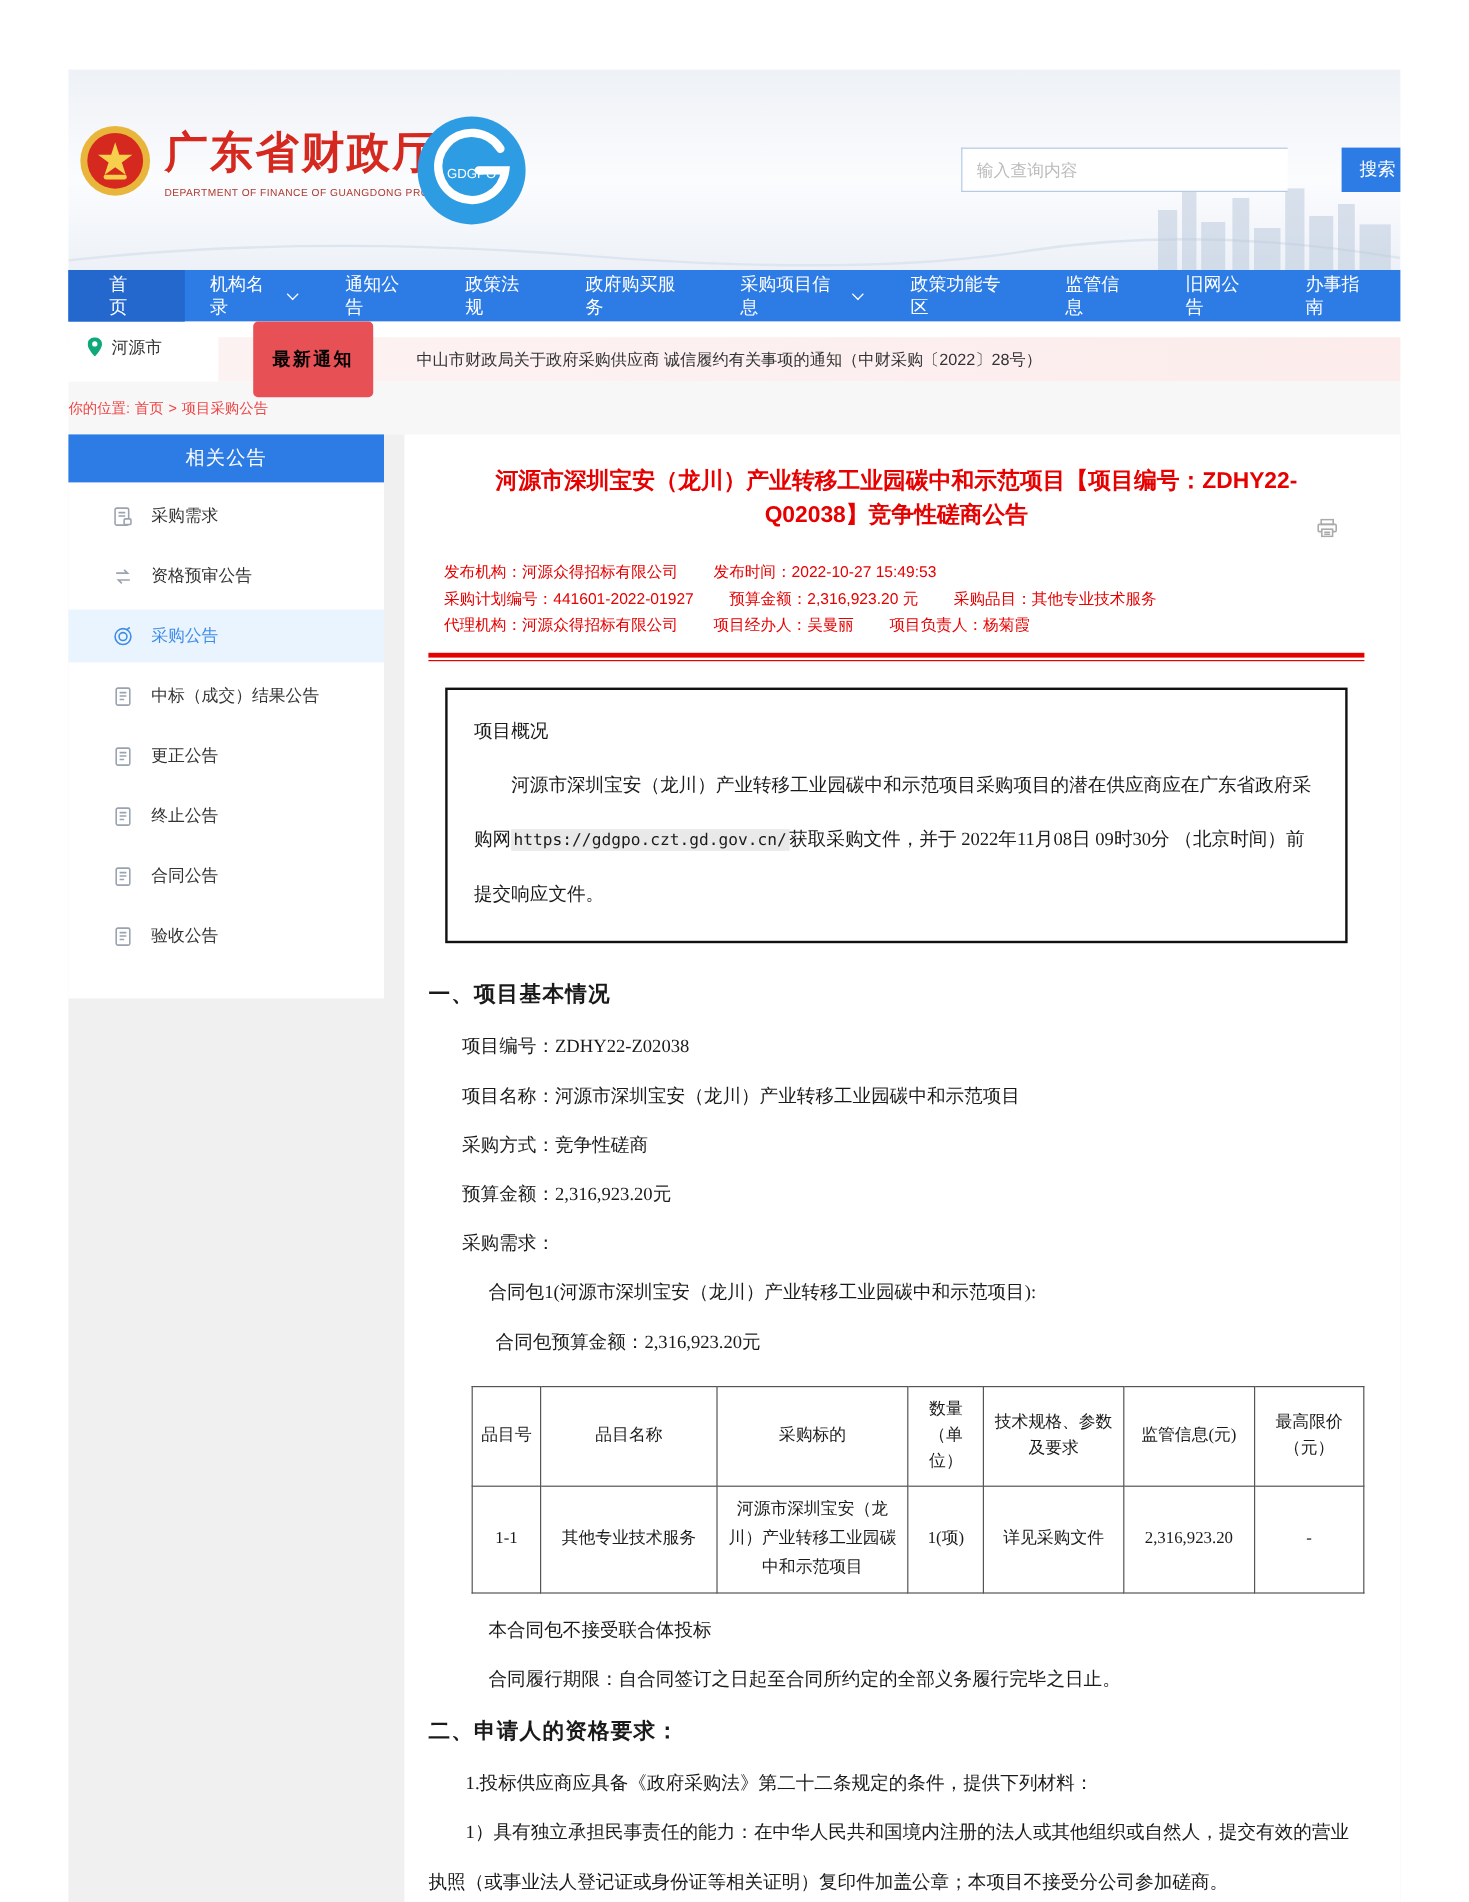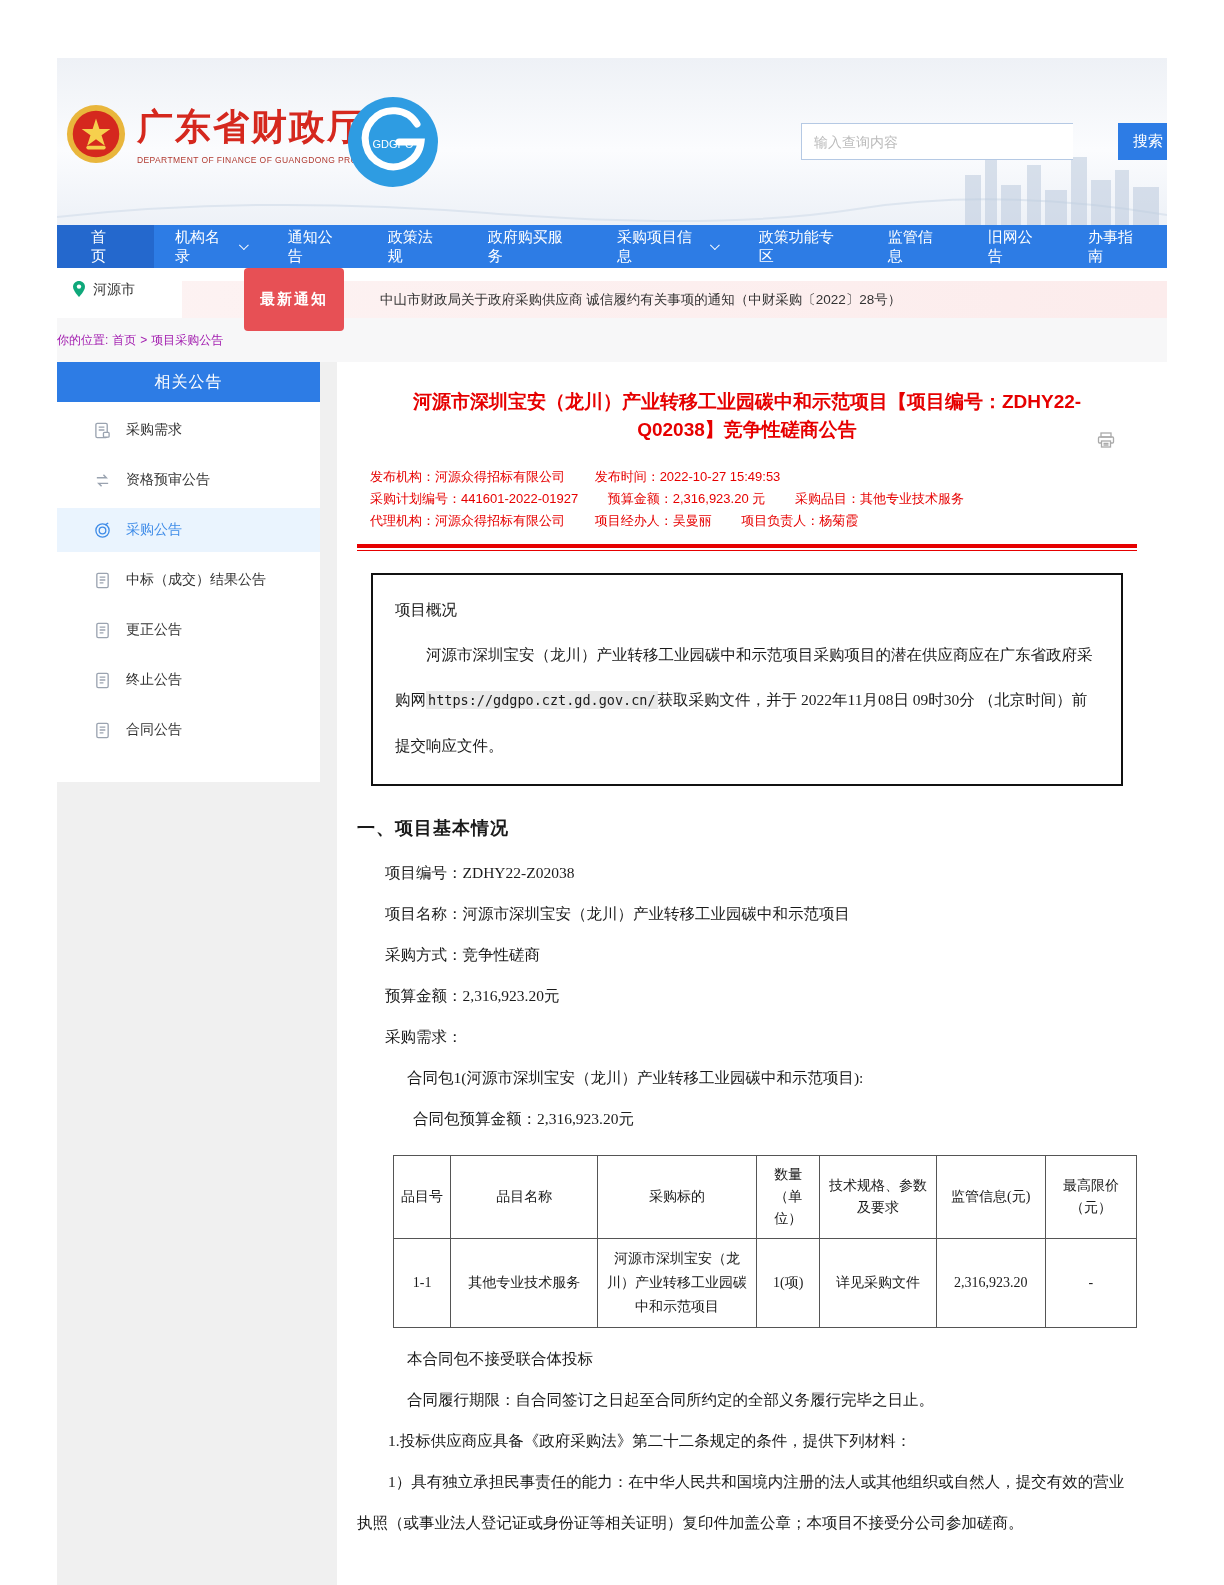--- a/index.html
+++ b/index.html
@@ -30,26 +30,26 @@
   .nav-item { display:flex; align-items:center; padding:0 21px; color:#fff; font-size:15px; cursor:pointer; }
   .nav-item.active { background:#2468cd; padding:0 34px; }
   .caret { width:7px; height:7px; border-right:1.5px solid #fff; border-bottom:1.5px solid #fff; transform:rotate(45deg) translateY(-2px); margin-left:6px; display:inline-block; }
 
   
   .notice-gap { height:13px; background:#fff; }
   .notice-bar { height:37px; background:linear-gradient(90deg,#fdf3f3,#fcecec); display:flex; align-items:center; }
   .city-box { background:#fff; height:37px; display:flex; padding:0 16px; width:125px; }
   .pin { width:12px; height:16px; margin-right:8px; }
   .city-label { font-size:14px; color:#333; }
-  .notice-badge { margin-left:62px; background:#e75055; color:#ffffff; font-size:15px; font-weight:bold; padding:22px 16px; border-radius:4px; letter-spacing:2px; position:relative; }
+  .notice-badge { margin-left:29px; background:#e75055; color:#000000; font-size:15px; font-weight:bold; padding:22px 16px; border-radius:4px; letter-spacing:2px; position:relative; }
   .notice-badge::after { content:""; position:absolute; right:-6px; top:6px; width:12px; height:18px; background:#f3babc; transform:skewX(-18deg); border-radius:2px; z-index:-1; }
   .notice-link { margin-left:36px; font-size:13.5px; color:#333; cursor:pointer; }
 
   
-  .breadcrumb { height:44px; background:#f7f7f8; display:flex; align-items:center; font-size:12px; color:#a21caf;text-align:center; }
+  .breadcrumb { height:44px; background:#f7f7f8; display:flex; align-items:center; font-size:12px; color:#ef4444;text-align:center; }
   .breadcrumb span { margin-right:4px; }
   .crumb-link { cursor:pointer; }
 
   
   .body-row { display:flex; background:#f0f0f0; min-height:1223px; align-items:stretch; }
   .sidebar-col { width:263px; flex:0 0 263px; }
   .sidebar-panel { background:#fff; padding-bottom:30px; }
   .sidebar-head { height:40px; background:#2d7ce5; color:#fff; font-size:16px; display:flex; align-items:center; justify-content:center; letter-spacing:1px; }
   .side-item { height:44px; display:flex; align-items:center; padding-left:37px; font-size:14px; color:#333; cursor:pointer; margin-top:6px; }
   .side-item svg { width:17px; height:17px; margin-right:15px; }
@@ -233,20 +233,27 @@
             </svg>
           <span>终止公告</span>
         </div>
         <div class="side-item">
           <svg viewBox="0 0 18 18" fill="none" stroke="#9aa3b0" stroke-width="1.4">
               <rect x="3" y="1.5" width="12" height="15" rx="1.5"></rect>
               <path d="M6 5.5h6M6 8.5h6M6 11.5h4"></path>
             </svg>
           <span>合同公告</span>
         </div>
+        <div class="side-item">
+          <svg viewBox="0 0 18 18" fill="none" stroke="#9aa3b0" stroke-width="1.4">
+              <rect x="3" y="1.5" width="12" height="15" rx="1.5"></rect>
+              <path d="M6 5.5h6M6 8.5h6M6 11.5h4"></path>
+            </svg>
+          <span>验收公告</span>
+        </div>
       </div>
     </div>
 
     <div class="col-gap"></div>
 
     <div class="main-panel">
       <div class="article-title">
         <span>河源市深圳宝安（龙川）产业转移工业园碳中和示范项目【项目编号：ZDHY22-Q02038】竞争性磋商公告</span>
         <svg class="print-icon" width="18" height="16" viewBox="0 0 18 16" fill="none" stroke="#aaa" stroke-width="1.3">
             <rect x="4" y="1" width="10" height="4"></rect>
@@ -311,19 +318,20 @@
             <td>详见采购文件</td>
             <td>2,316,923.20</td>
             <td class="dash">-</td>
           </tr>
         </tbody>
           </table>
 
         <div class="line pkg">本合同包不接受联合体投标</div>
         <div class="line pkg">合同履行期限：自合同签订之日起至合同所约定的全部义务履行完毕之日止。</div>
 
+        <div class="sec-head sec2-gap">二、申请人的资格要求：</div>
         <div class="para">1.投标供应商应具备《政府采购法》第二十二条规定的条件，提供下列材料：</div>
         <div class="para">1）具有独立承担民事责任的能力：在中华人民共和国境内注册的法人或其他组织或自然人，提交有效的营业执照（或事业法人登记证或身份证等相关证明）复印件加盖公章；本项目不接受分公司参加磋商。</div>
 
       </div>
     </div>
   </div>
 </div>
 
 </body></html>

